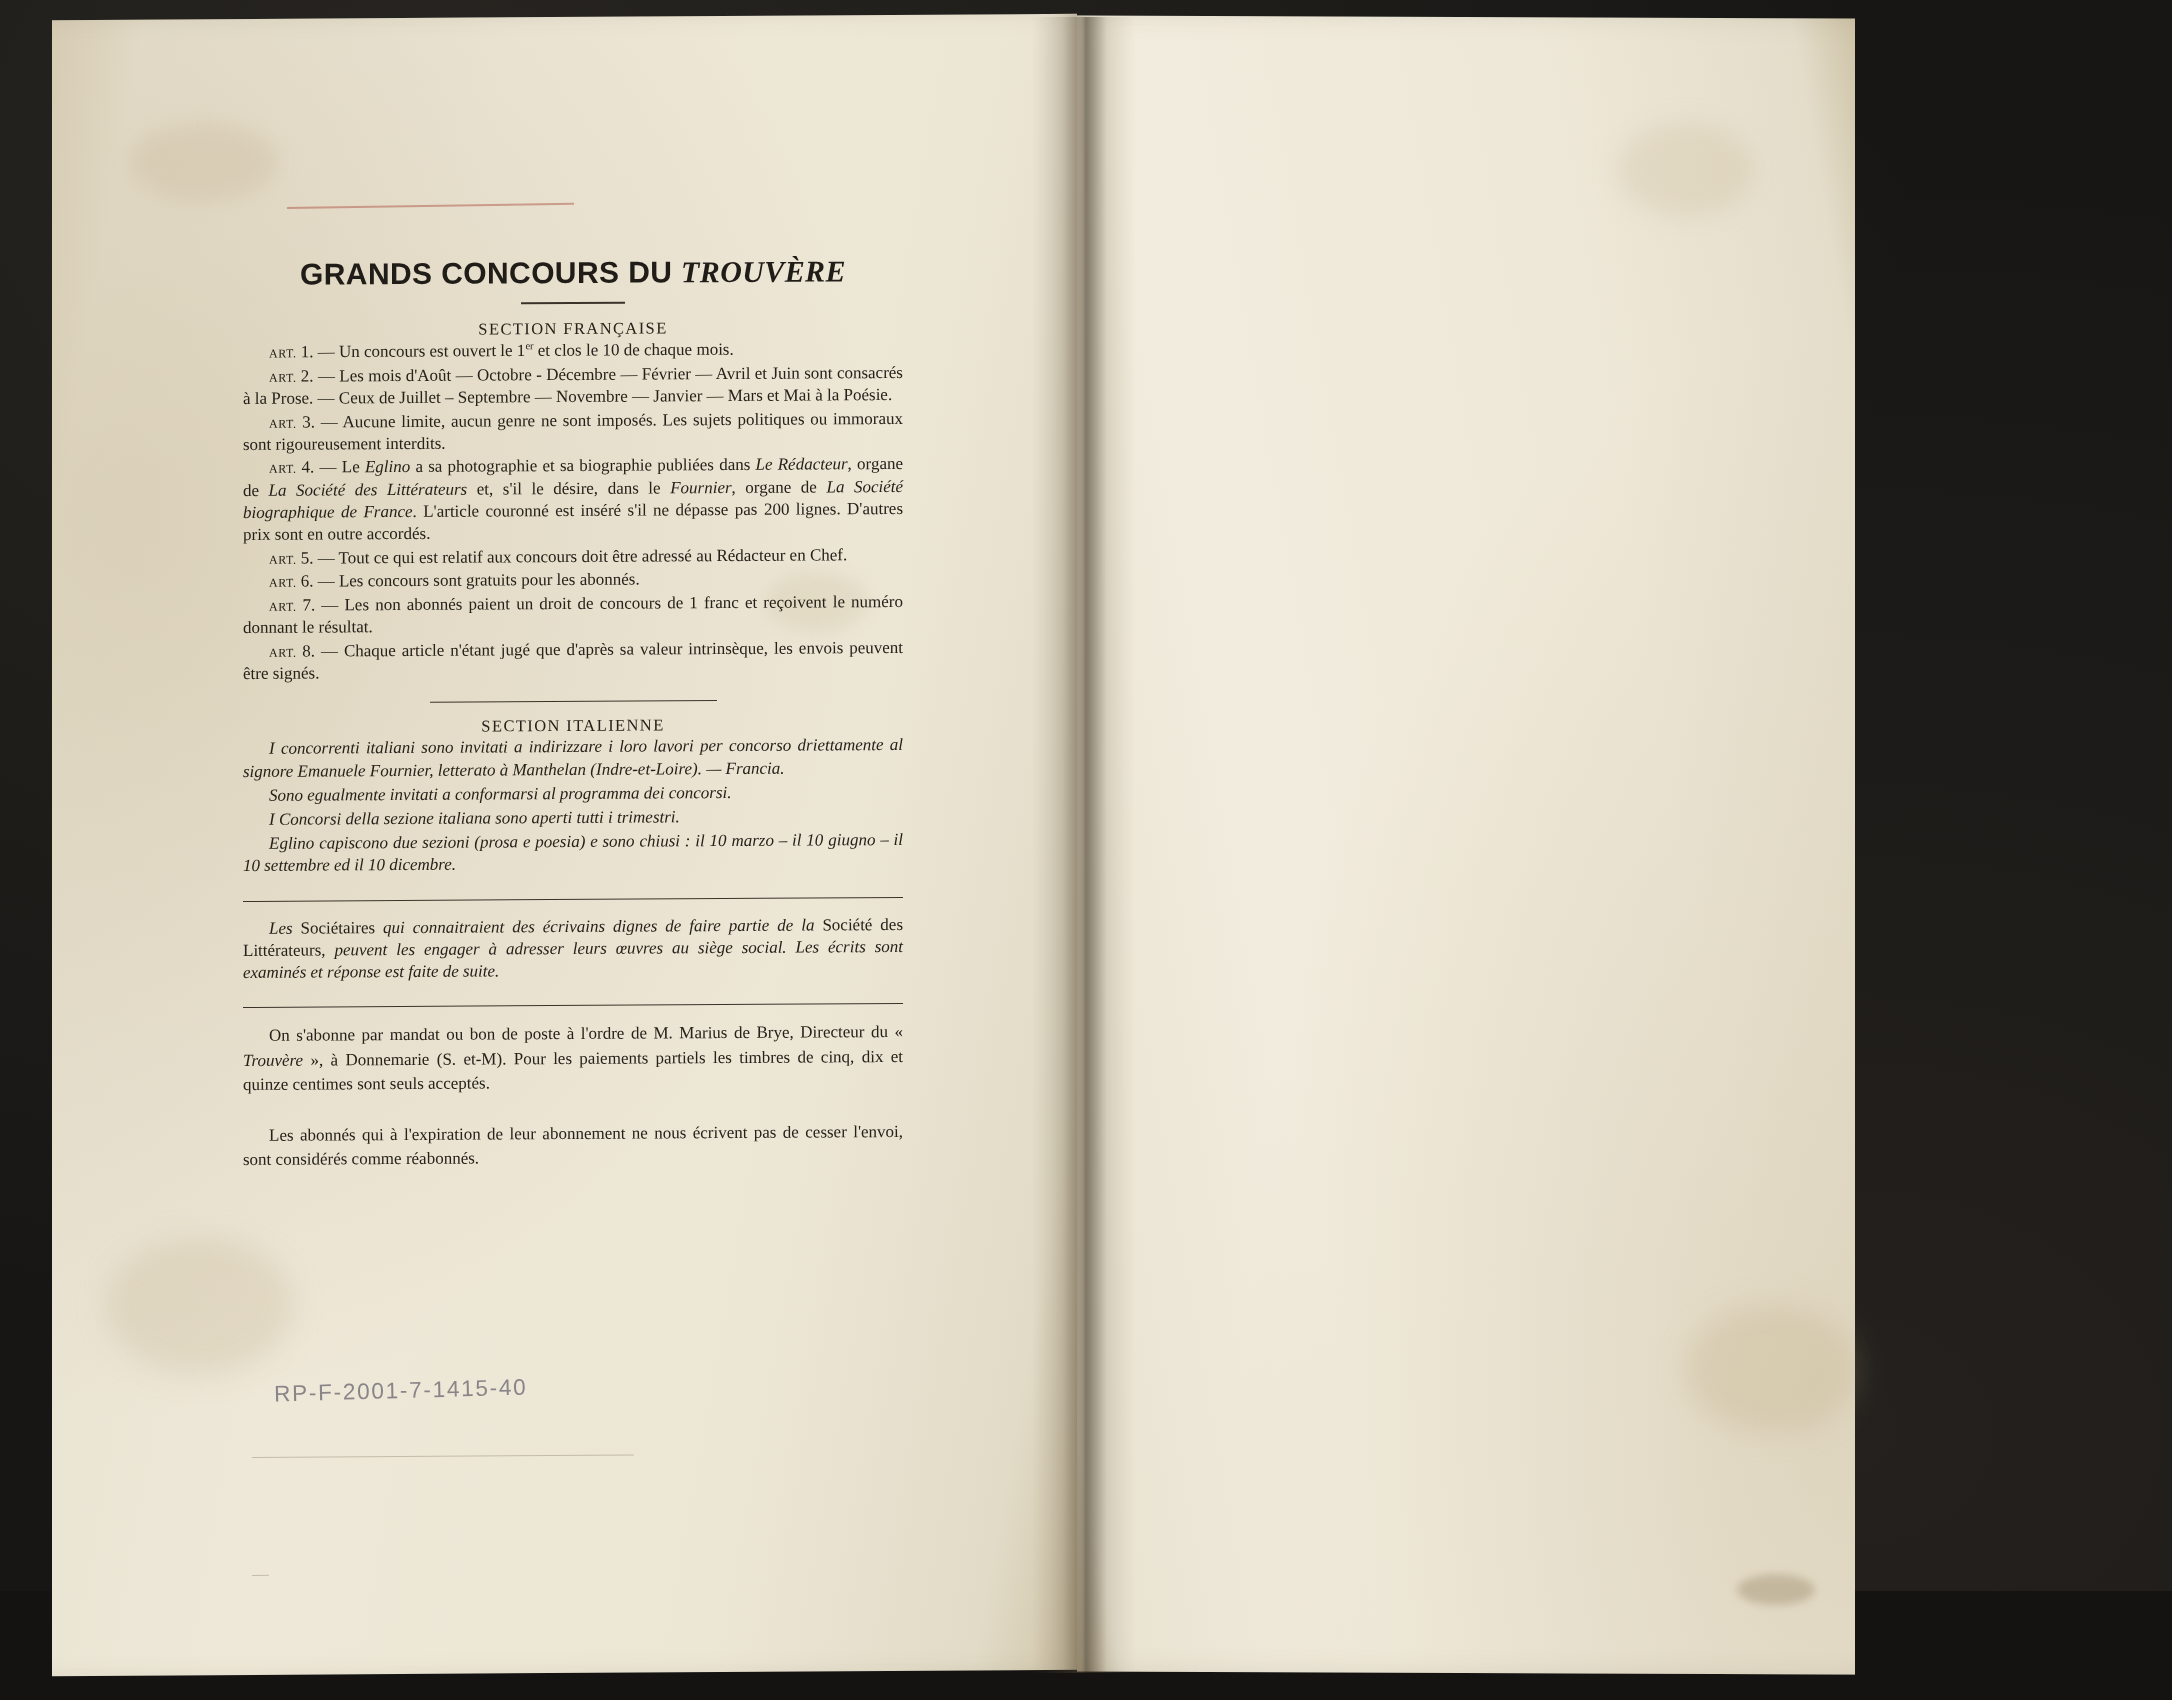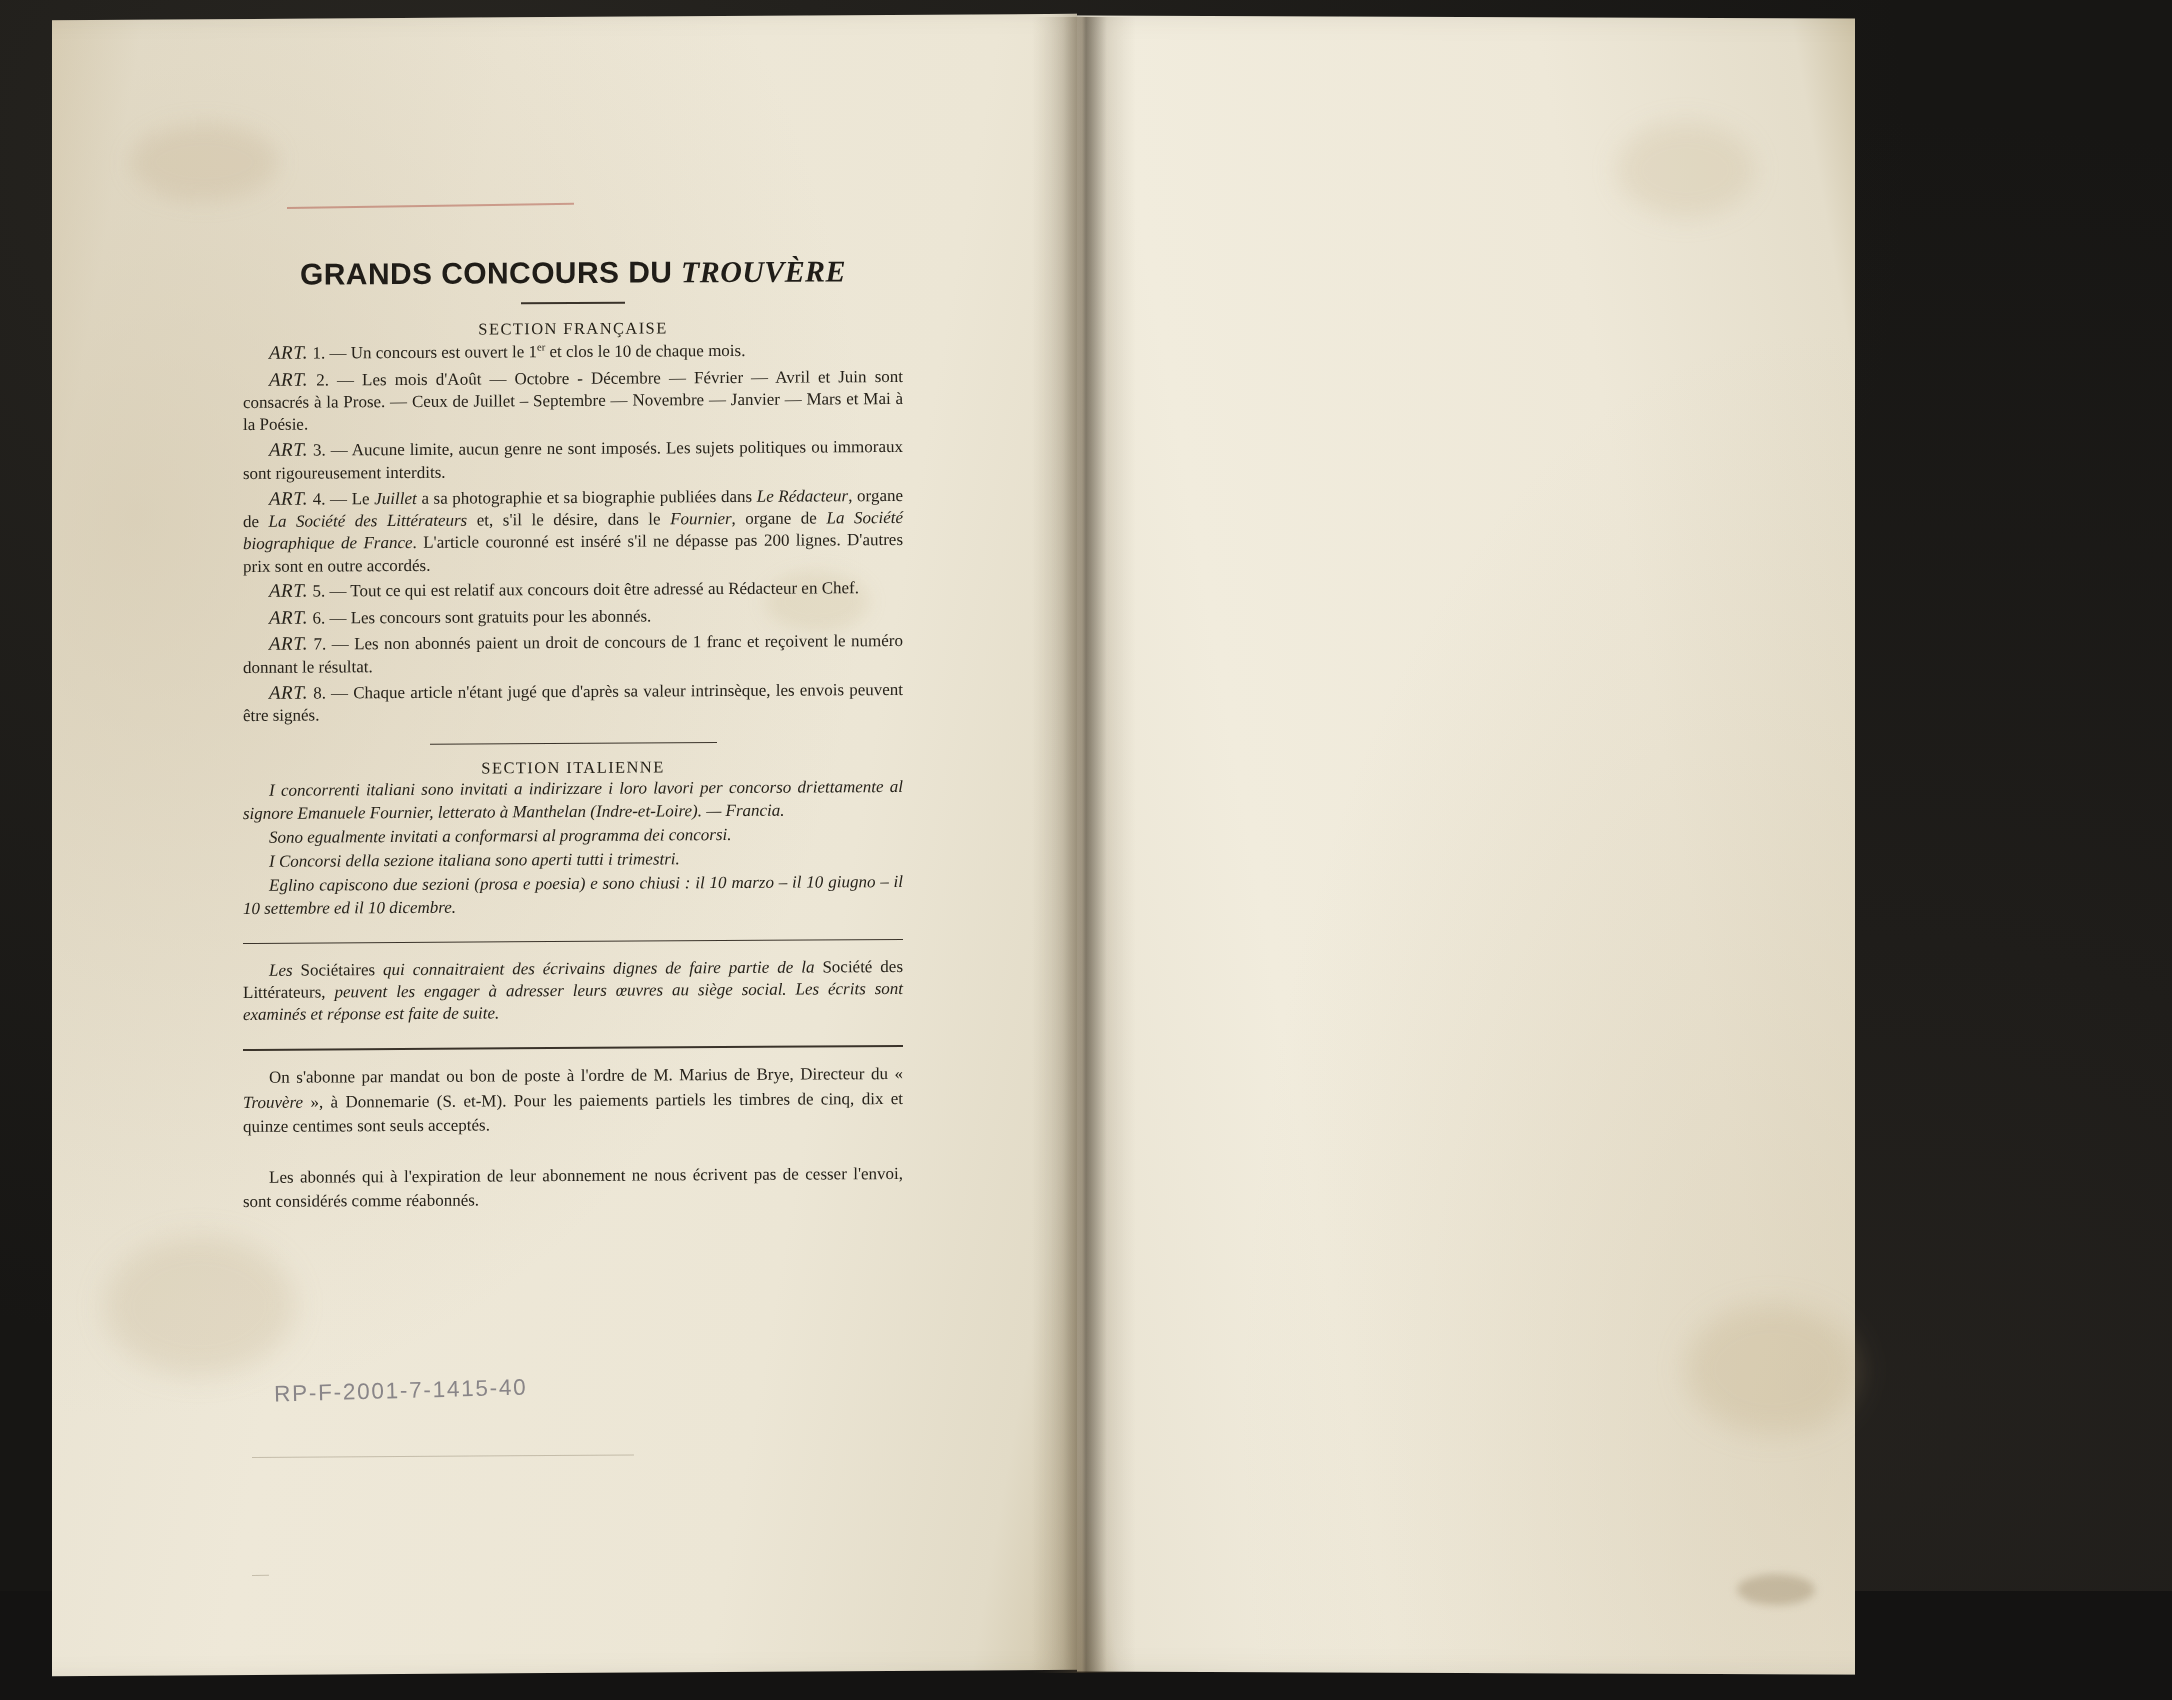--- a/index.html
+++ b/index.html
@@ -150,23 +150,22 @@
     font-size: 17px;
     line-height: 1.30;
     text-align: justify;
     margin: 0 0 1.7px 0;
     text-indent: 26px;
     color: #26221a;
   }
   .para .sc {
     font-variant: small-caps;
     text-transform: uppercase;
-    font-size: 19px;
+    font-size: 12px;
     letter-spacing: 0.5px;
-    font-style: italic;
   }
   .para i { font-style: italic; }
   .para sup { font-size: 0.62em; vertical-align: super; }
 
   .italic-block .para {
     font-style: italic;
     font-size: 17px;
     line-height: 1.32;
   }
 
@@ -221,21 +220,21 @@
         <div class="main-title">
           <span>GRANDS CONCOURS DU </span><span class="ital">TROUVÈRE</span>
         </div>
         <div class="rule-short"></div>
 
         <div class="section-head">Section Française</div>
 
         <p class="para"><span class="sc">Art.</span> 1. — Un concours est ouvert le 1<sup>er</sup> et clos le 10 de chaque mois.</p>
         <p class="para"><span class="sc">Art.</span> 2. — Les mois d'Août — Octobre - Décembre — Février — Avril et Juin sont consacrés à la Prose. — Ceux de Juillet – Septembre — Novembre — Janvier — Mars et Mai à la Poésie.</p>
         <p class="para"><span class="sc">Art.</span> 3. — Aucune limite, aucun genre ne sont imposés. Les sujets politiques ou immoraux sont rigoureusement interdits.</p>
-        <p class="para"><span class="sc">Art.</span> 4. — Le <i>Juillet</i> a sa photographie et sa biographie publiées dans <i>Le Rédacteur</i>, organe de <i>La Société des Littérateurs</i> et, s'il le désire, dans le <i>Fournier</i>, organe de <i>La Société biographique de France</i>. L'article couronné est inséré s'il ne dépasse pas 200 lignes. D'autres prix sont en outre accordés.</p>
+        <p class="para"><span class="sc">Art.</span> 4. — Le <i>Eglino</i> a sa photographie et sa biographie publiées dans <i>Le Rédacteur</i>, organe de <i>La Société des Littérateurs</i> et, s'il le désire, dans le <i>Fournier</i>, organe de <i>La Société biographique de France</i>. L'article couronné est inséré s'il ne dépasse pas 200 lignes. D'autres prix sont en outre accordés.</p>
         <p class="para"><span class="sc">Art.</span> 5. — Tout ce qui est relatif aux concours doit être adressé au Rédacteur en Chef.</p>
         <p class="para"><span class="sc">Art.</span> 6. — Les concours sont gratuits pour les abonnés.</p>
         <p class="para"><span class="sc">Art.</span> 7. — Les non abonnés paient un droit de concours de 1 franc et reçoivent le numéro donnant le résultat.</p>
         <p class="para"><span class="sc">Art.</span> 8. — Chaque article n'étant jugé que d'après sa valeur intrinsèque, les envois peuvent être signés.</p>
 
         <div class="rule-mid"></div>
 
         <div class="section-head">Section Italienne</div>
 
         <div class="italic-block">

